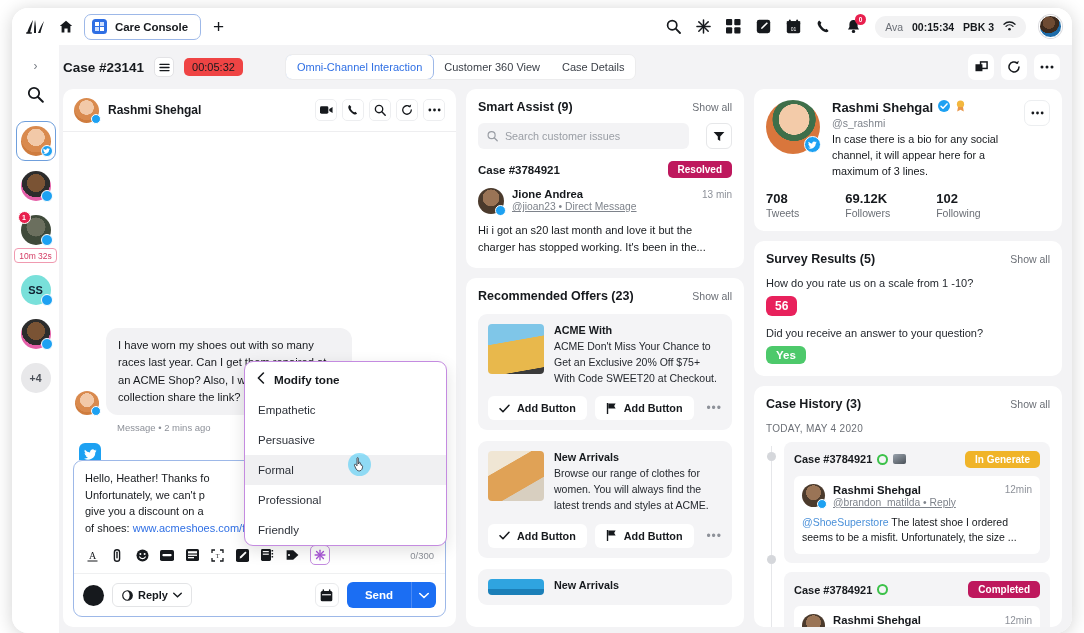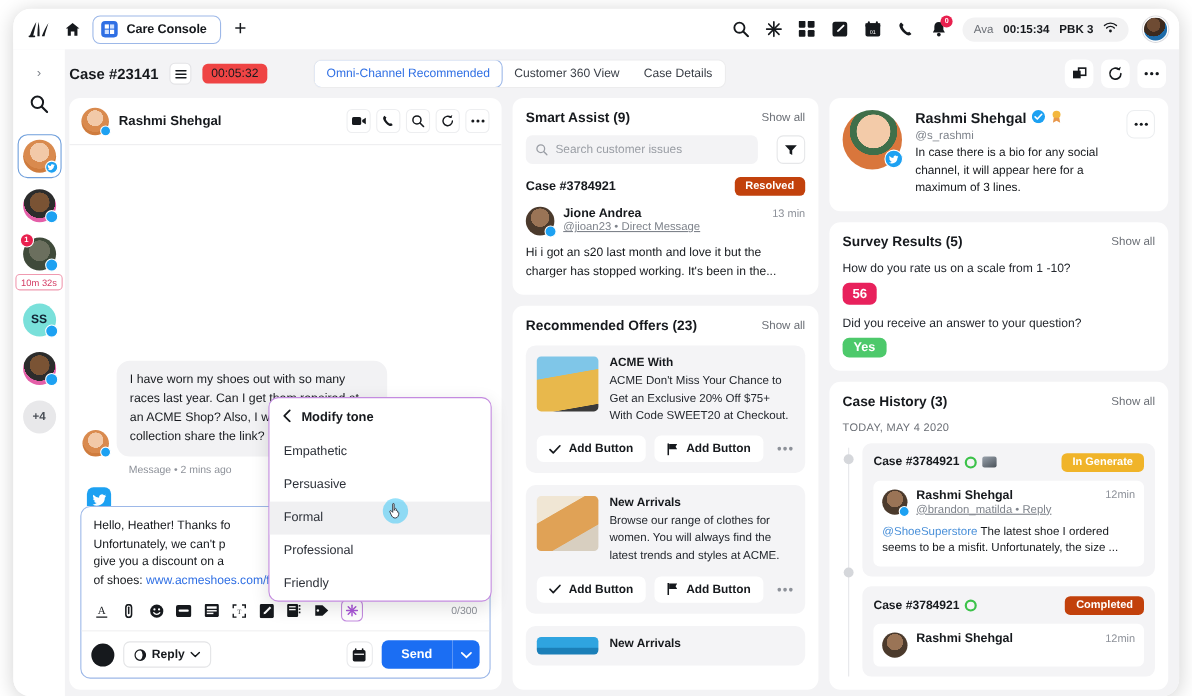--- a/index.html
+++ b/index.html
@@ -211,21 +211,21 @@
   .search-in input {
     border:none; background:transparent; outline:none; font-size:10.8px; color:#16191d; width:100%;
     font-family:"Liberation Sans", sans-serif;
   }
   .search-in input::placeholder { color:#9a9ea5; }
   .filter-btn { width:26px;height:26px;border:1px solid #e6e7e9;border-radius:6px;display:flex;align-items:center;justify-content:center;background:#fff;cursor:pointer;}
 
   .case-row { display:flex; align-items:center; margin-top:12px; }
   .case-no { font-size:11.5px; font-weight:700; color:#16191d;}
   .badge { margin-left:auto; font-size:10px; font-weight:700; color:#fff; padding:3px 10px; border-radius:5px; }
-  .b-green { background:#c2410c; }
+  .b-green { background:#be185d; }
   .b-amber { background:#f0b429; }
 
   .person { display:flex; align-items:flex-start; gap:8px; margin-top:10px; }
   .p-av { width:26px;height:26px;border-radius:50%;position:relative;flex:none;
           background: radial-gradient(circle at 50% 38%, #9a7456 0 40%, #4b3a2c 41% 100%); }
   .p-av .av-badge { width:11px;height:11px; right:-2px; bottom:-2px;}
   .p-name { font-size:11.3px;font-weight:700;color:#16191d;}
   .p-handle { font-size:10.3px;color:#7e838b; margin-top:1px;text-decoration:underline;}
   .p-time { margin-left:auto; font-size:10px; color:#8d9199; flex:none;}
   .p-text { font-size:11px; line-height:1.55; color:#16191d; margin-top:8px;}
@@ -439,21 +439,21 @@
                 <g stroke="#16191d" stroke-width="1.4" stroke-linecap="round">
                   <line x1="1" y1="1.4" x2="10" y2="1.4"></line>
                   <line x1="1" y1="4.5" x2="10" y2="4.5"></line>
                   <line x1="1" y1="7.6" x2="10" y2="7.6"></line>
                 </g>
               </svg>
         </div>
         <div class="timer-box">00:05:32</div>
 
         <div class="seg">
-          <div class="s active">Omni-Channel Recommended</div>
+          <div class="s active">Omni-Channel Interaction</div>
           <div class="s">Customer 360 View</div>
           <div class="s">Case Details</div>
         </div>
 
         <div class="hdr-right">
           <div class="ic-btn">
             <svg width="13" height="13" viewBox="0 0 14 14">
                   <rect x="0.5" y="3.5" width="7.5" height="7.5" fill="#16191d"></rect>
                   <rect x="6" y="1" width="7" height="7" fill="none" stroke="#16191d" stroke-width="1.6"></rect>
                 </svg>
@@ -790,20 +790,34 @@
                 </span>
                 <span class="prof-handle" style="display:block">@s_rashmi</span>
                 <span class="prof-bio" style="display:block">In case there is a bio for any social channel, it will appear here for a maximum of 3 lines.</span>
               </span>
               <span class="ic-btn" style="border:1px solid #eceef0;align-self:flex-start">
                 <svg width="13" height="4" viewBox="0 0 14 4">
                       <circle cx="2" cy="2" r="1.5" fill="#16191d"></circle>
                       <circle cx="7" cy="2" r="1.5" fill="#16191d"></circle>
                       <circle cx="12" cy="2" r="1.5" fill="#16191d"></circle>
                     </svg>
+              </span>
+            </div>
+            <div class="stats">
+              <span>
+                <span class="stat-n" style="display:block">708</span>
+                <span class="stat-l" style="display:block">Tweets</span>
+              </span>
+              <span>
+                <span class="stat-n" style="display:block">69.12K</span>
+                <span class="stat-l" style="display:block">Followers</span>
+              </span>
+              <span>
+                <span class="stat-n" style="display:block">102</span>
+                <span class="stat-l" style="display:block">Following</span>
               </span>
             </div>
           </div>
 
           <div class="card">
             <div class="card-head">
               <span class="card-title">Survey Results (5)</span>
               <span class="show-all">Show all</span>
             </div>
             <div class="q-text">How do you rate us on a scale from 1 -10?</div>

